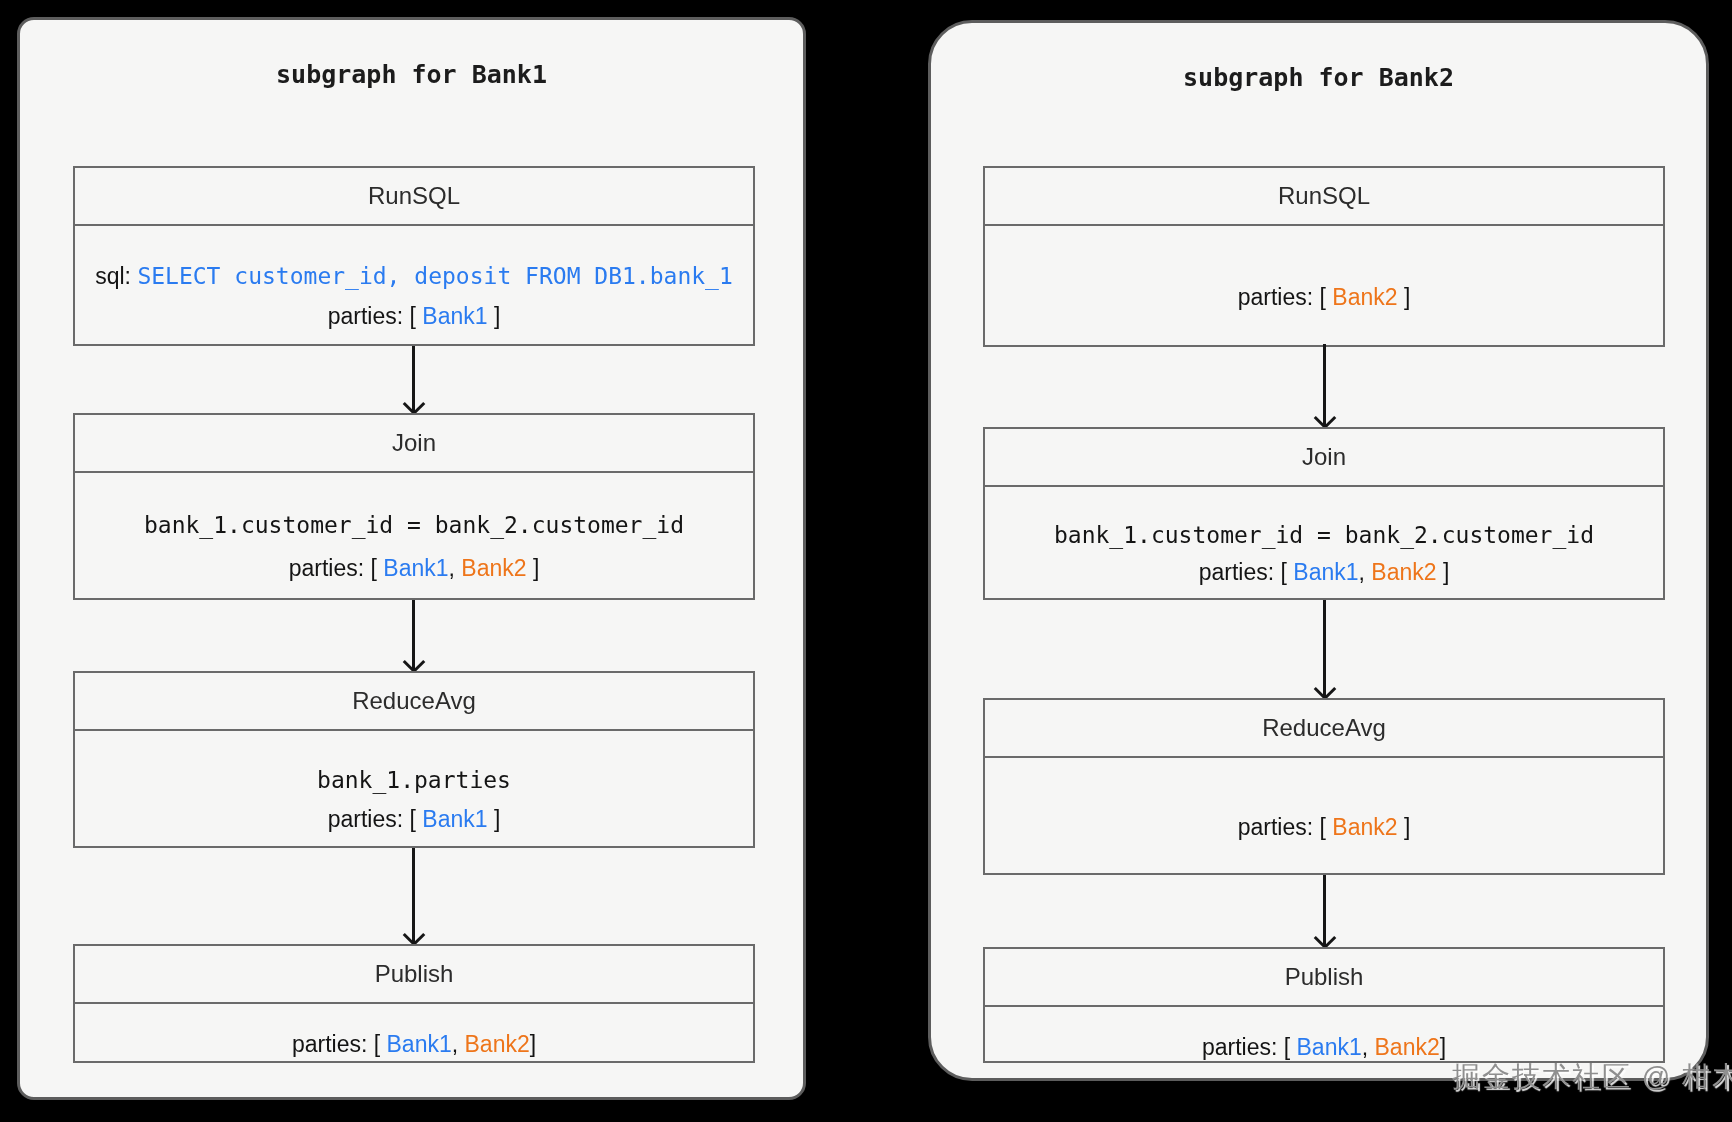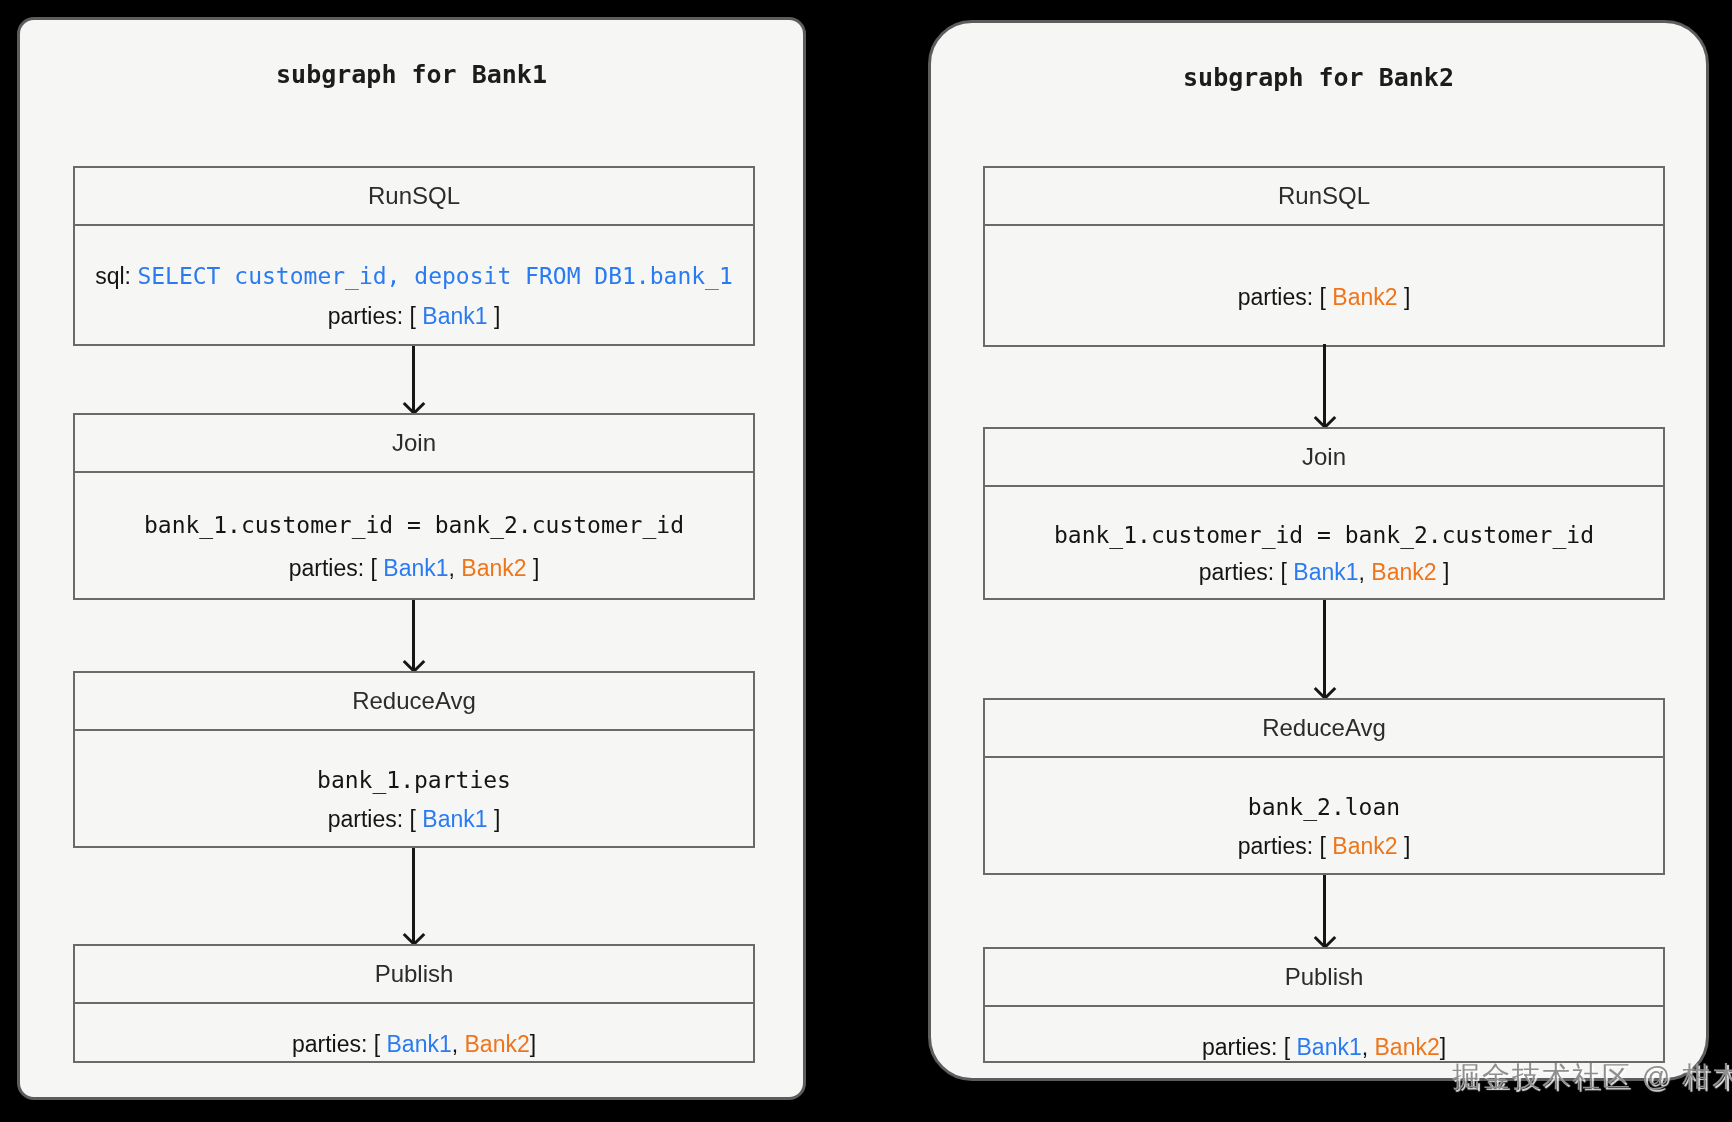--- a/index.html
+++ b/index.html
@@ -163,21 +163,20 @@
         <div class="row"><span>bank_1.customer_id = bank_2.customer_id</span></div>
         <div class="row"><span class="sans">parties: [ </span><span class="sans blue">Bank1</span><span class="sans">, </span><span class="sans orange">Bank2</span><span class="sans"> ]</span></div>
       </div>
     </div>
 
     <div class="arrow a1-1"></div>
 
     <div class="node p1-n2">
       <div class="node-header">ReduceAvg</div>
       <div class="node-body">
-        <div class="row"><span>bank_2.loan</span></div>
         <div class="row"><span class="sans">parties: [ </span><span class="sans orange">Bank2</span><span class="sans"> ]</span></div>
       </div>
     </div>
 
     <div class="arrow a1-2"></div>
 
     <div class="node p1-n3">
       <div class="node-header">Publish</div>
       <div class="node-body">
         <div class="row"><span class="sans">parties: [ </span><span class="sans blue">Bank1</span><span class="sans">, </span><span class="sans orange">Bank2</span><span class="sans">]</span></div>

